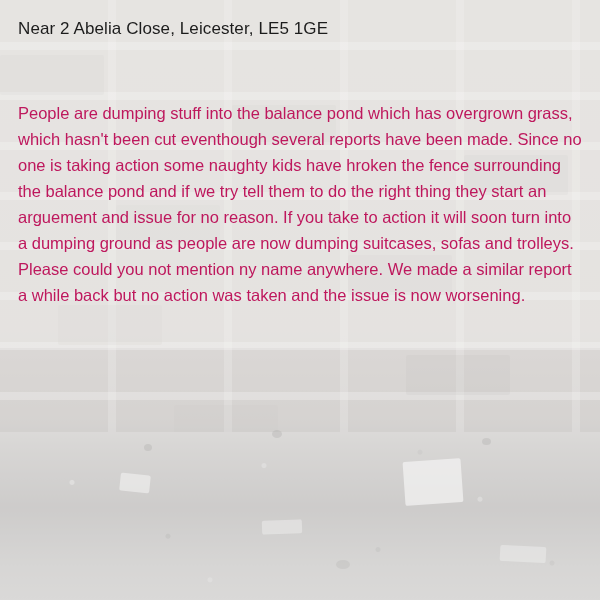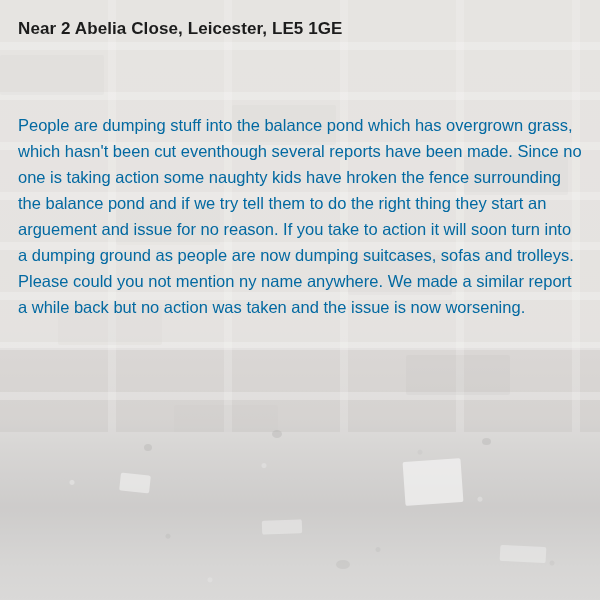--- a/index.html
+++ b/index.html
@@ -133,37 +133,36 @@
     z-index: 5;
     padding: 0;
   }
 
   .report-title {
     position: absolute;
     left: 18px;
     top: 18px;
     right: 18px;
     font-size: 17px;
-    font-weight: bold;
+    font-weight: normal;
     color: #1c1c1c;
     line-height: 22px;
     letter-spacing: 0.1px;
   }
 
   .report-body {
     position: absolute;
     left: 18px;
     top: 100px;
     width: 566px;
     font-size: 16.5px;
     line-height: 26px;
-    color: #0369a1;
+    color: #be185d;
     text-align: left;
     white-space: pre-wrap;
-    margin-top: 12px;
   }
 </style>
 </head>
 <body>
 
 <div id="report-card">
 
   <div class="photo-bg"></div>
 
   <div class="brick-patch p1"></div>

